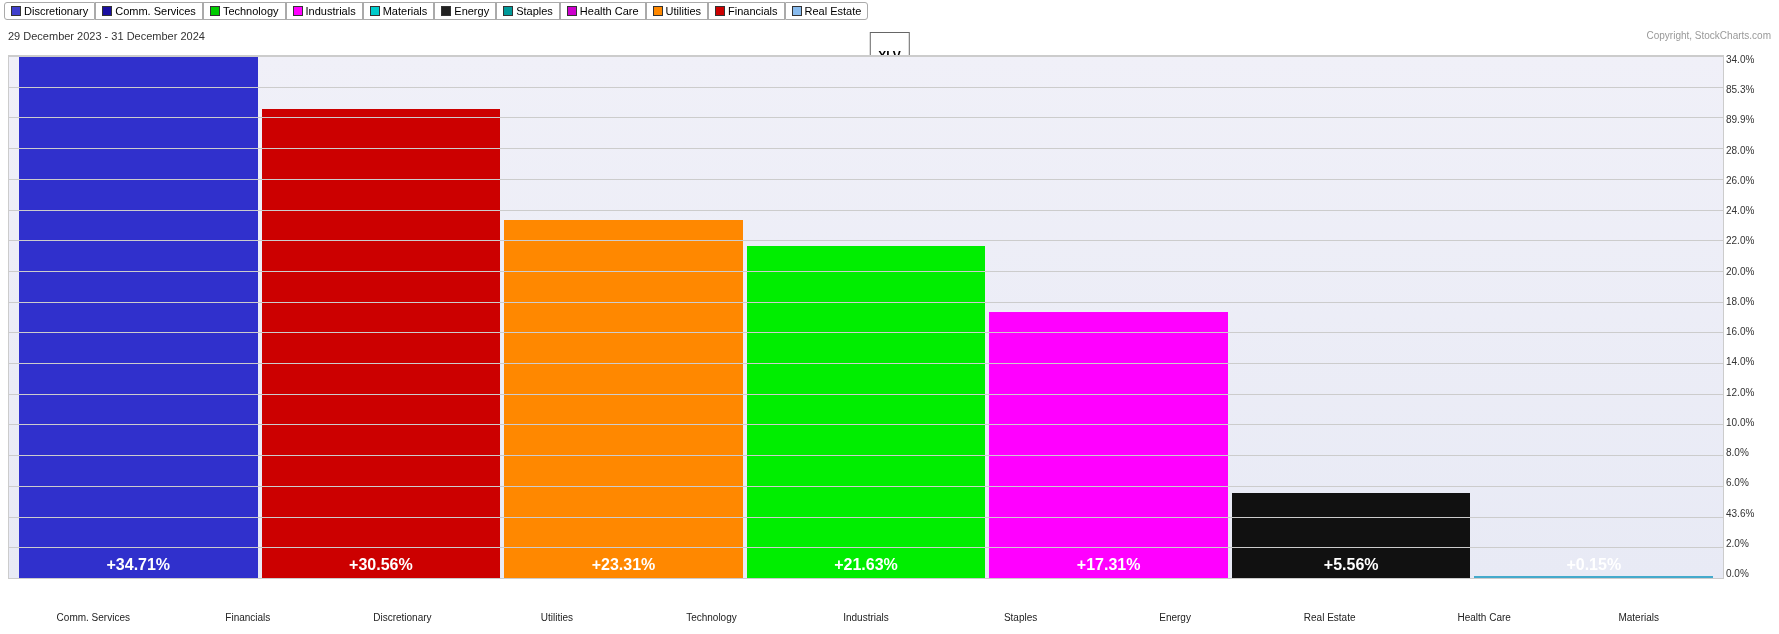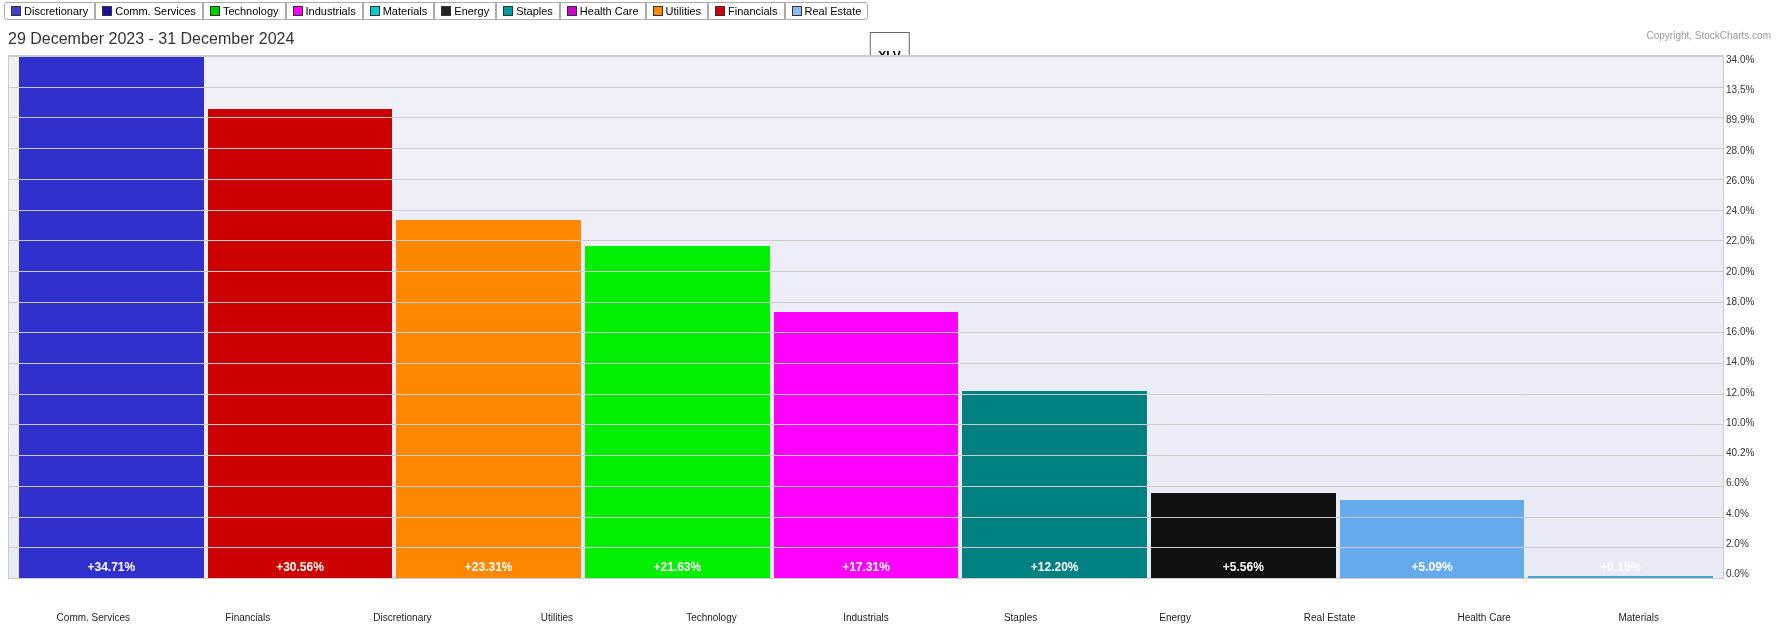--- a/index.html
+++ b/index.html
@@ -51,21 +51,21 @@
       height: 10px;
       display: inline-block;
       border: 1px solid #333;
     }
 
     
     .date-range {
       position: absolute;
       top: 30px;
       left: 8px;
-      font-size: 16px;
+      font-size: 11px;
       color: #333;
     }
 
     
     .xlv-label {
       position: absolute;
       top: 32px;
       left: 50%;
       transform: translateX(-50%);
       border: 1px solid #666;
@@ -155,21 +155,21 @@
       align-items: flex-end;
       justify-content: center;
     }
 
     .bar-value {
       position: absolute;
       bottom: 4px;
       left: 0;
       right: 0;
       text-align: center;
-      font-size: 12px;
+      font-size: 16px;
       font-weight: bold;
       color: #fff;
       pointer-events: none;
     }
 
     
     .x-labels {
       position: absolute;
       bottom: 10px;
       left: 8px;
@@ -240,35 +240,35 @@
     </div>
 
   <div class="date-range">29 December 2023 - 31 December 2024</div>
 
   <div class="xlv-label">XLV</div>
 
   <div class="copyright">Copyright, StockCharts.com</div>
 
   <div class="y-axis" id="y-axis">
       <span class="y-tick">34.0%</span>
-      <span class="y-tick">13.5%</span>
+      <span class="y-tick">85.3%</span>
       <span class="y-tick">89.9%</span>
       <span class="y-tick">28.0%</span>
       <span class="y-tick">26.0%</span>
       <span class="y-tick">24.0%</span>
       <span class="y-tick">22.0%</span>
       <span class="y-tick">20.0%</span>
       <span class="y-tick">18.0%</span>
       <span class="y-tick">16.0%</span>
       <span class="y-tick">14.0%</span>
       <span class="y-tick">12.0%</span>
       <span class="y-tick">10.0%</span>
-      <span class="y-tick">40.2%</span>
+      <span class="y-tick">8.0%</span>
       <span class="y-tick">6.0%</span>
-      <span class="y-tick">4.0%</span>
+      <span class="y-tick">43.6%</span>
       <span class="y-tick">2.0%</span>
       <span class="y-tick">0.0%</span>
     </div>
 
   <div class="bars-area" id="bars-area">
 
     <div class="bars-wrapper" id="bars-wrapper">
         <div class="bar-column">
           <div class="bar" style="background: rgb(48, 48, 204); height: 102.088%; width: 100%; position: relative;">
             <div class="bar-value">+34.71%</div>
@@ -288,32 +288,22 @@
           <div class="bar" style="background: rgb(0, 238, 0); height: 63.6176%; width: 100%; position: relative;">
             <div class="bar-value">+21.63%</div>
           </div>
         </div>
         <div class="bar-column">
           <div class="bar" style="background: rgb(255, 0, 255); height: 50.9118%; width: 100%; position: relative;">
             <div class="bar-value">+17.31%</div>
           </div>
         </div>
         <div class="bar-column">
-          <div class="bar" style="background: rgb(0, 128, 128); height: 35.8824%; width: 100%; position: relative;">
-            <div class="bar-value">+12.20%</div>
-          </div>
-        </div>
-        <div class="bar-column">
           <div class="bar" style="background: rgb(17, 17, 17); height: 16.3529%; width: 100%; position: relative;">
             <div class="bar-value">+5.56%</div>
-          </div>
-        </div>
-        <div class="bar-column">
-          <div class="bar" style="background: rgb(102, 170, 238); height: 14.9706%; width: 100%; position: relative;">
-            <div class="bar-value">+5.09%</div>
           </div>
         </div>
         <div class="bar-column">
           <div class="bar" style="background: rgb(68, 170, 204); height: 0.441176%; width: 100%; position: relative;">
             <div class="bar-value">+0.15%</div>
           </div>
         </div>
       </div>
   <div class="grid-line" style="top: 0%;"></div>
       <div class="grid-line" style="top: 5.88235%;"></div>

